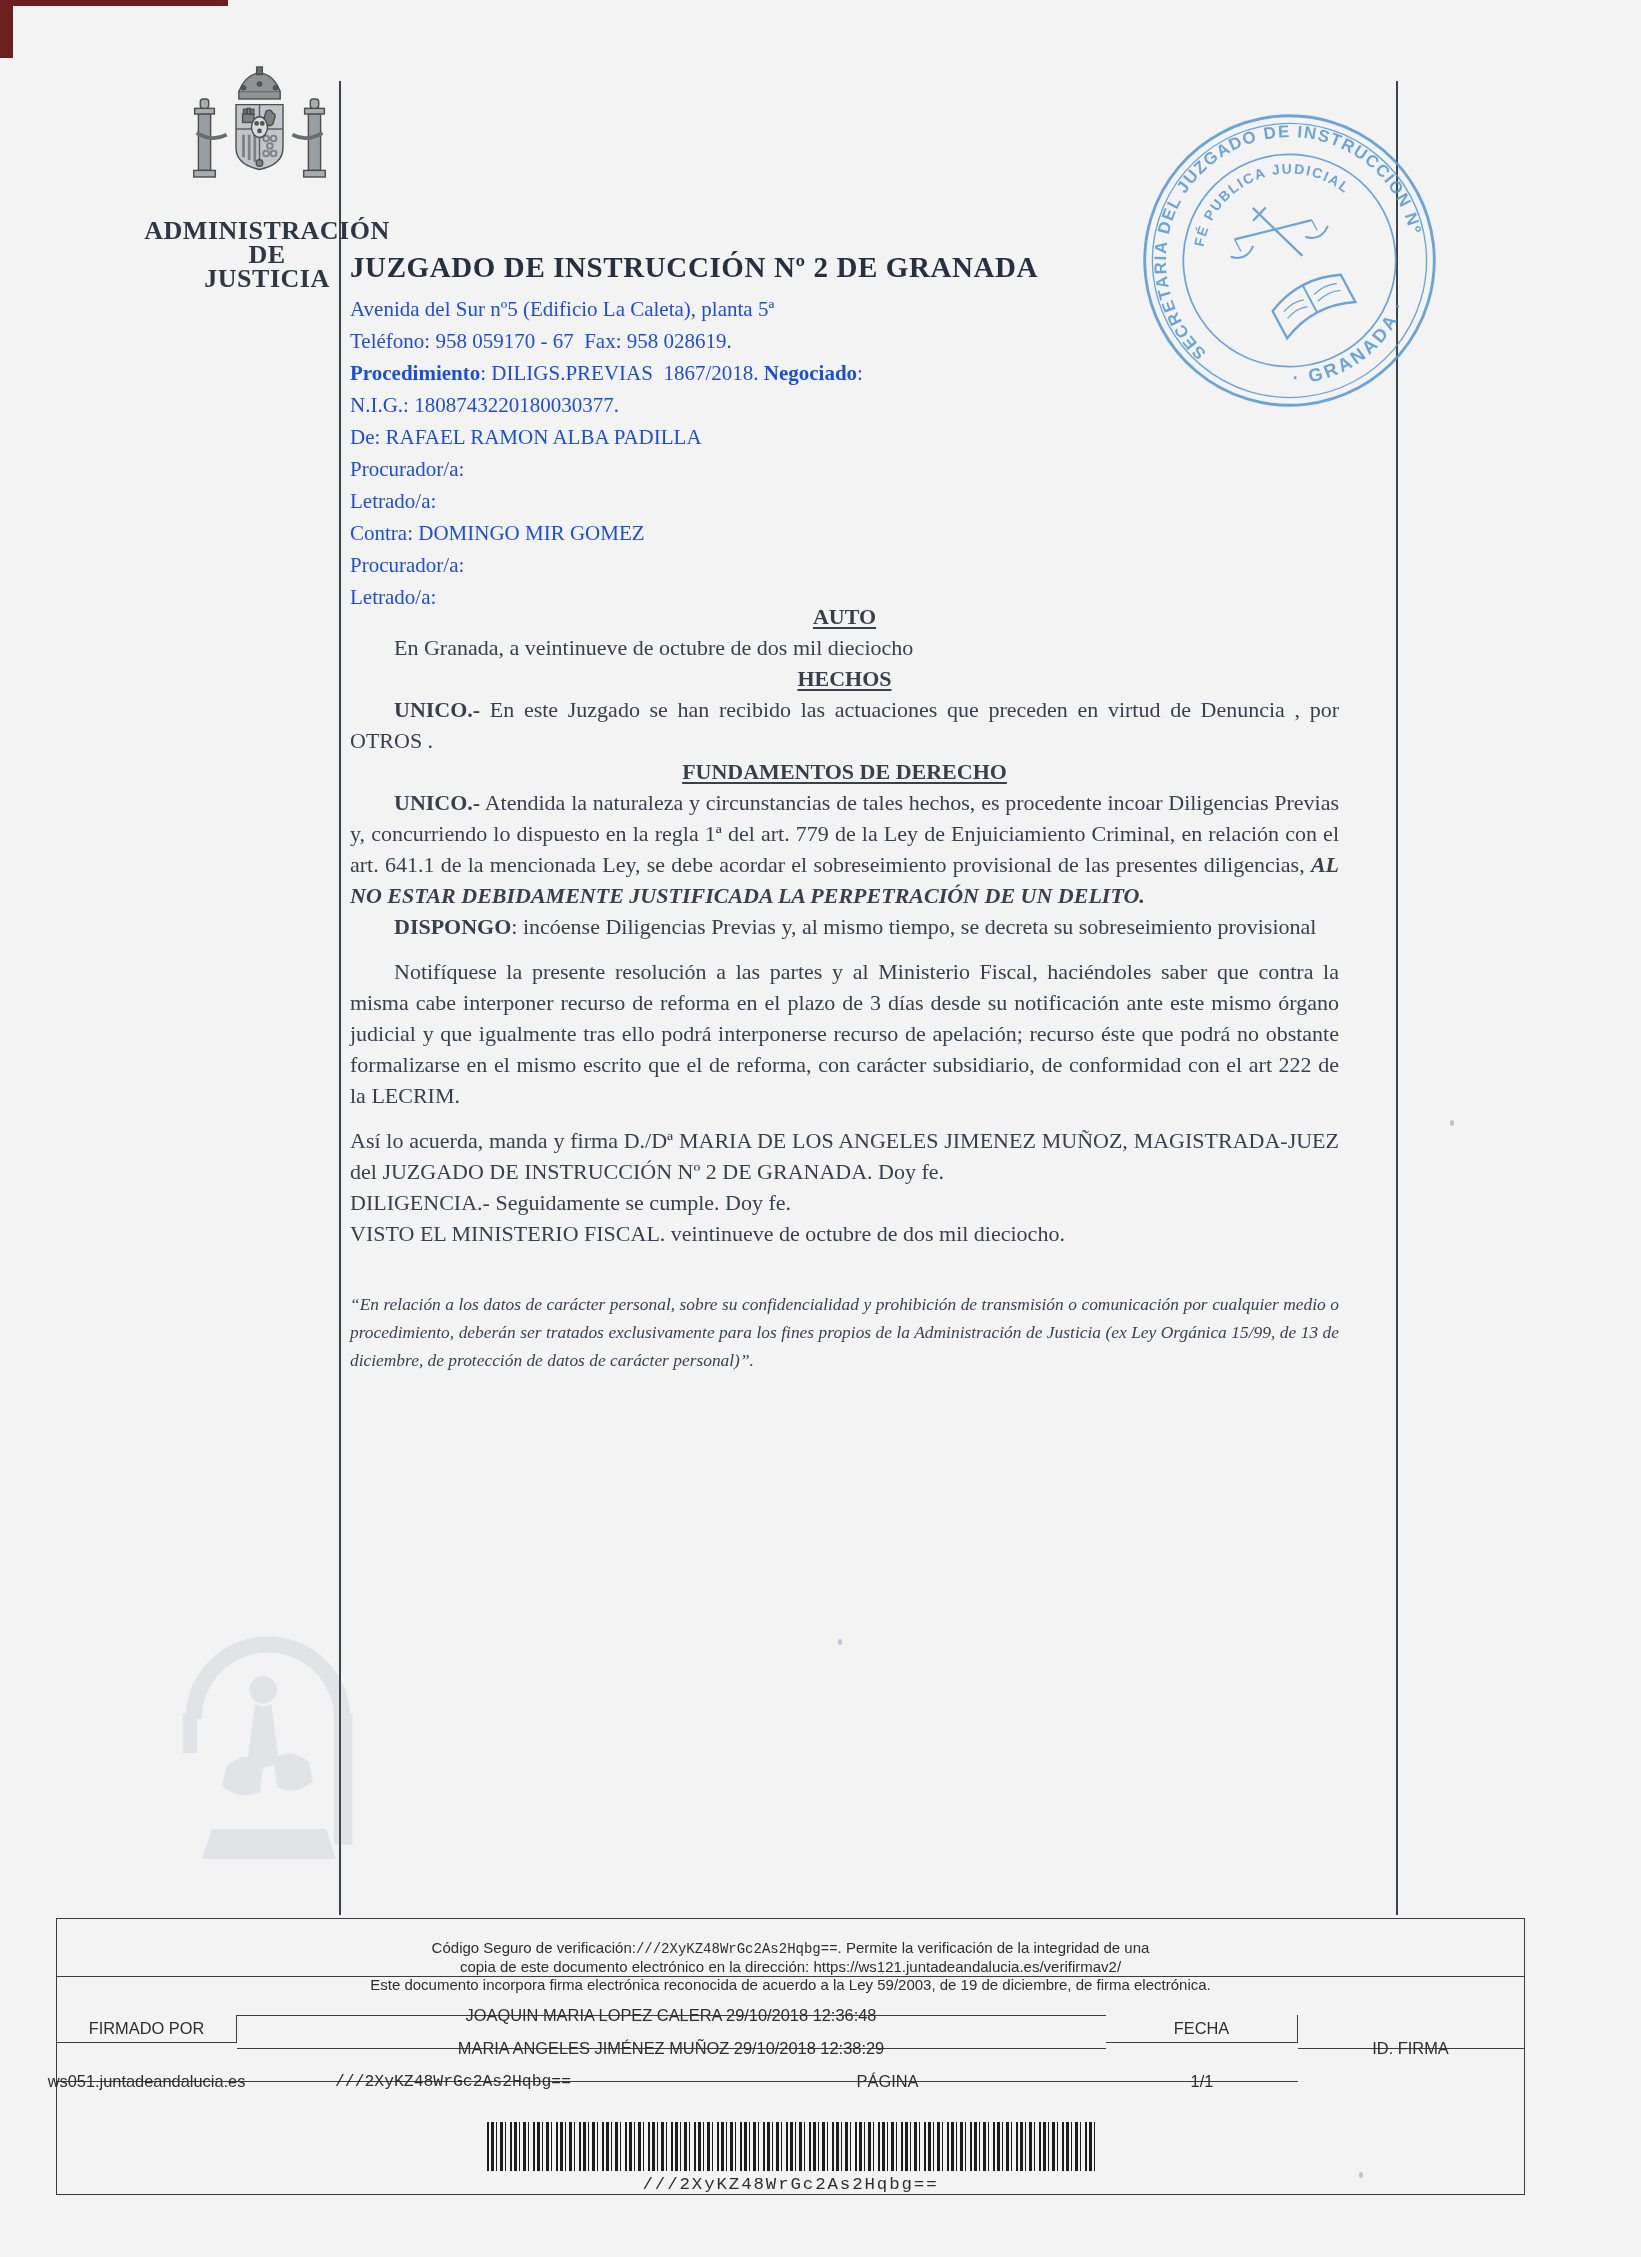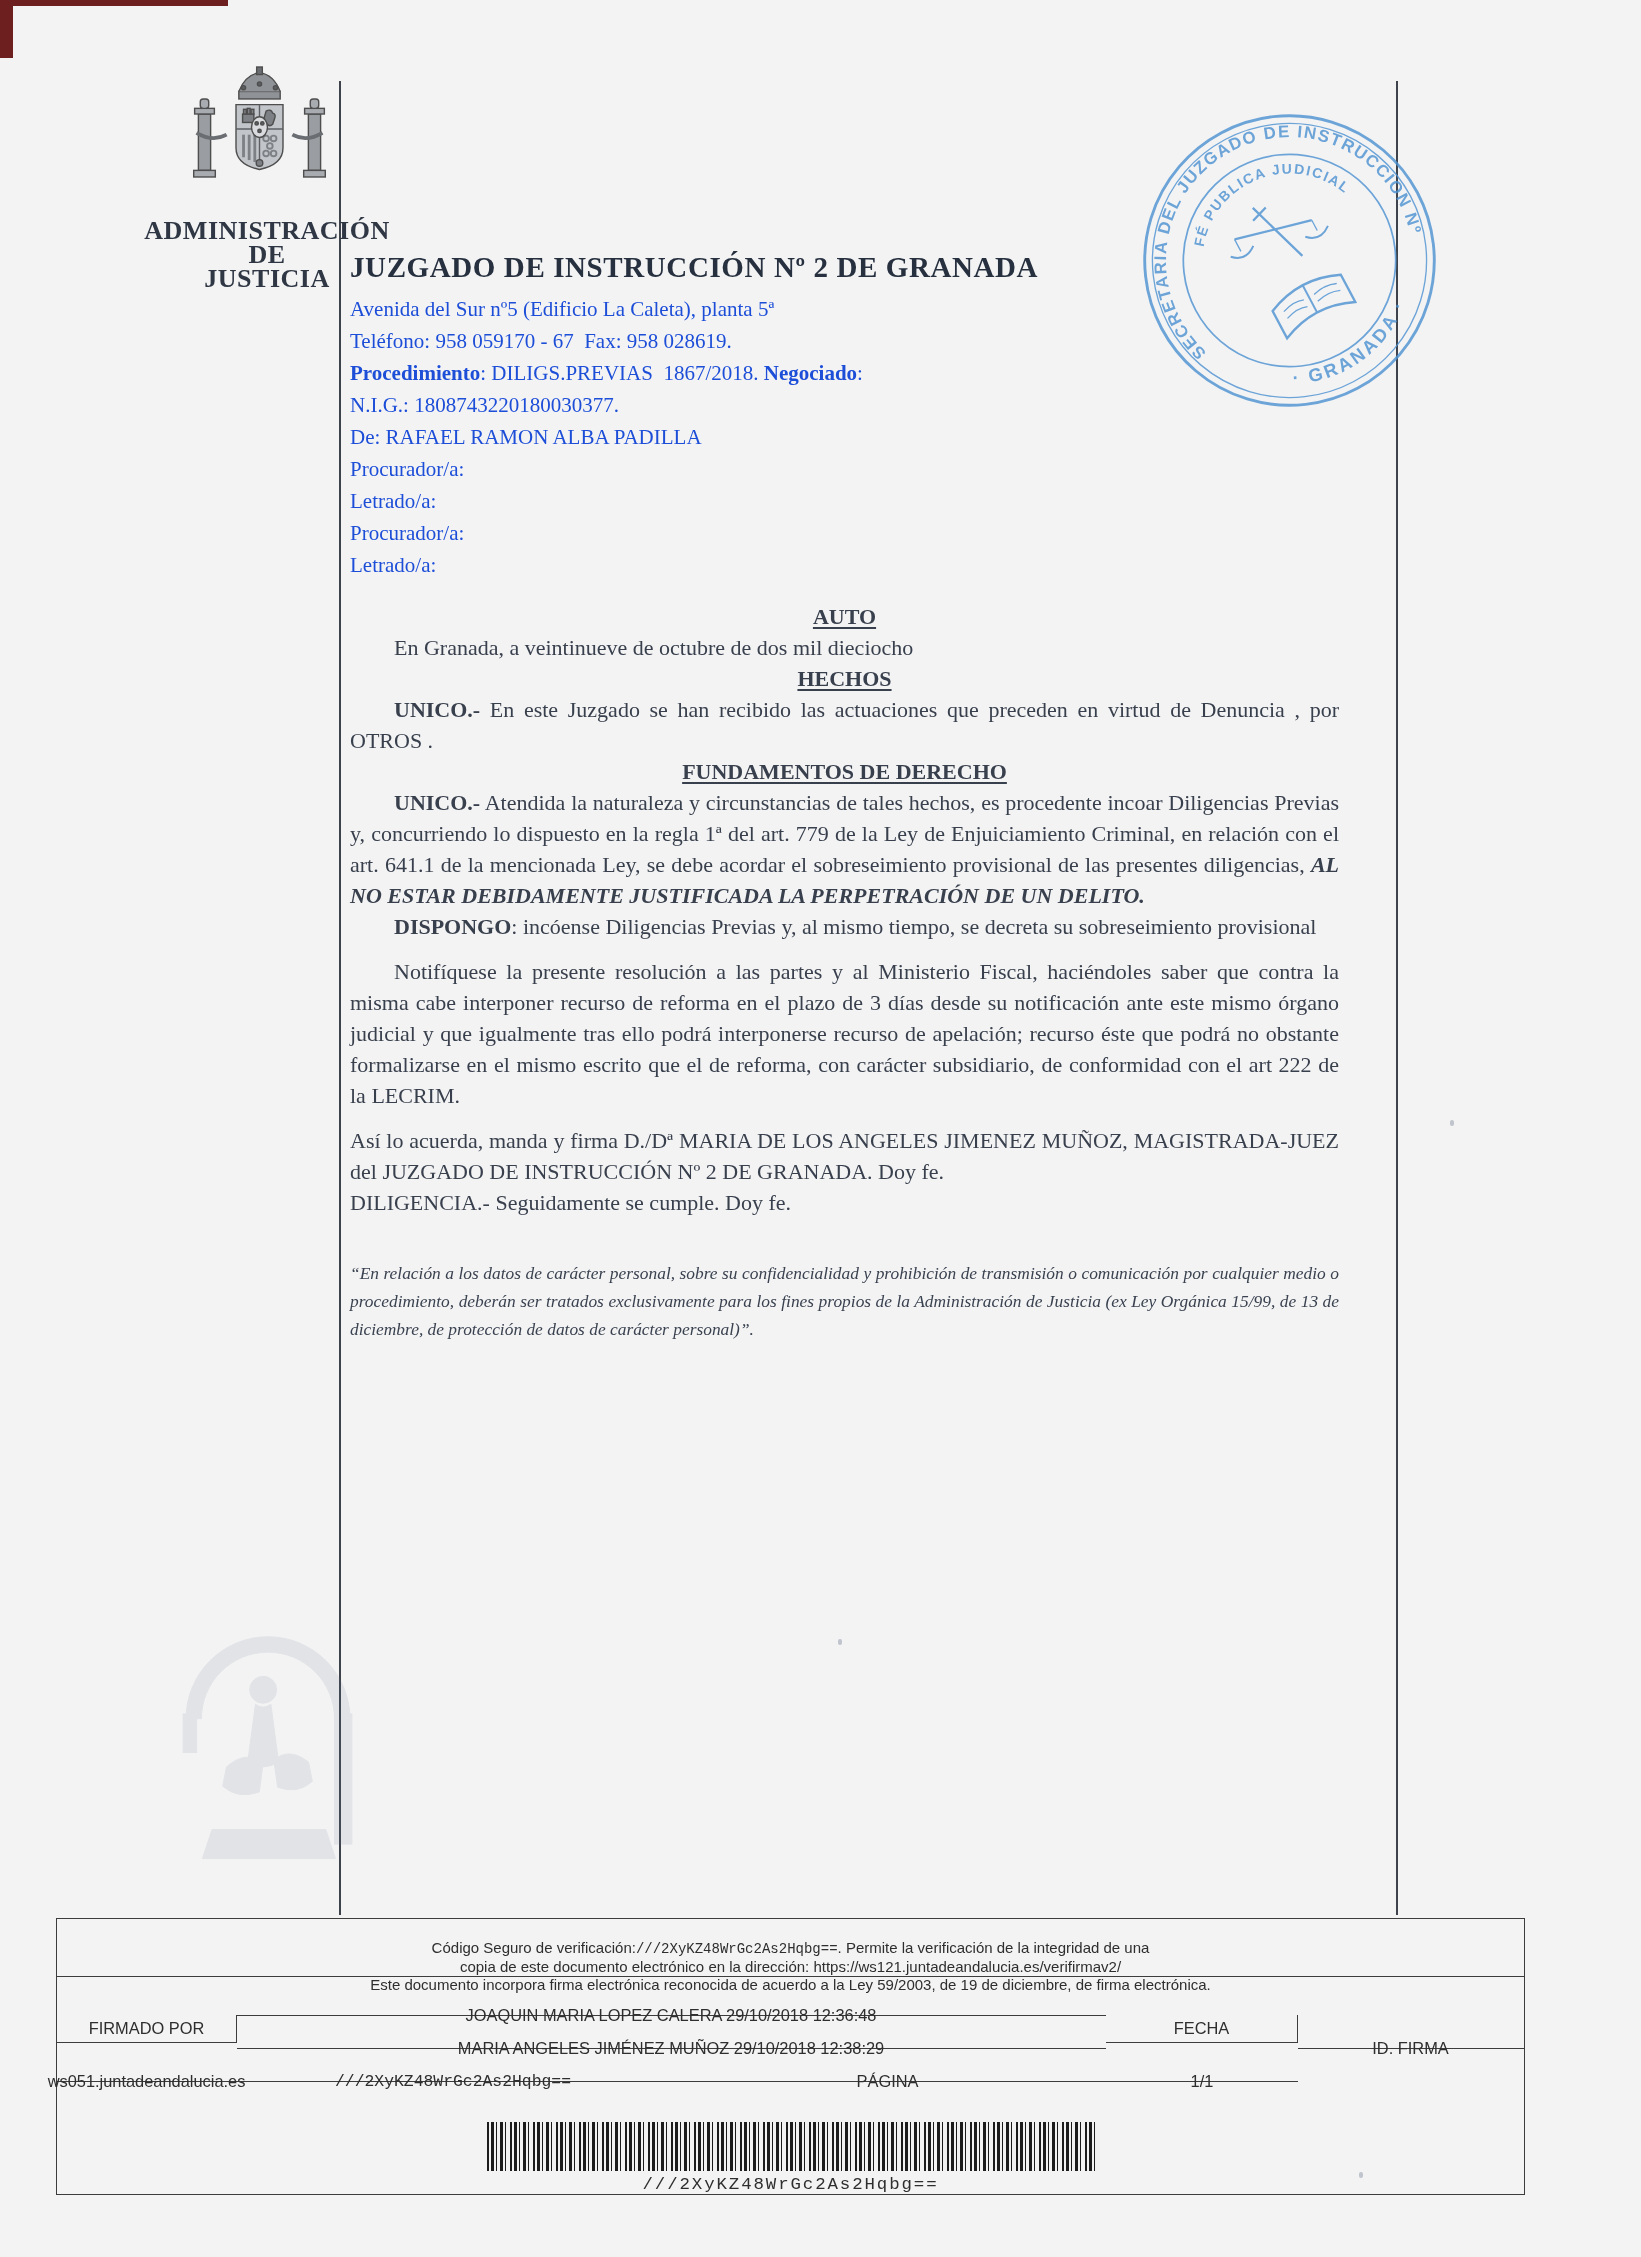--- a/index.html
+++ b/index.html
@@ -150,20 +150,21 @@
 <div class="abs court-title">JUZGADO DE INSTRUCCIÓN Nº 2 DE GRANADA</div>
 
 <div class="abs hdr">
   <div>Avenida del Sur nº5 (Edificio La Caleta), planta 5ª</div>
   <div>Teléfono: 958 059170 - 67  Fax: 958 028619.</div>
   <div><span class="b">Procedimiento</span><span>: DILIGS.PREVIAS  1867/2018. </span><span class="b">Negociado</span><span>:</span></div>
   <div>N.I.G.: 1808743220180030377.</div>
   <div>De: RAFAEL RAMON ALBA PADILLA</div>
   <div>Procurador/a:</div>
   <div>Letrado/a:</div>
+  <div>Contra: DOMINGO MIR GOMEZ</div>
   <div>Procurador/a:</div>
   <div>Letrado/a:</div>
 </div>
 
 <svg class="abs stamp" viewBox="0 0 316 316">
   <defs>
     <path id="ringPath" d="M37.7,201.8 A128,128 0 1 1 278.3,201.8"></path>
     <path id="bottomPath" d="M47.2,222 A128,128 0 0 0 268.8,222"></path>
     <path id="innerPath" d="M73.4,127.2 A90,90 0 0 1 242.6,127.2"></path>
   </defs>
@@ -198,20 +199,21 @@
   <p class="heading">AUTO</p>
   <p class="ind">En Granada, a veintinueve de octubre de dos mil dieciocho</p>
   <p class="heading">HECHOS</p>
   <p class="ind"><span class="b">UNICO.-</span><span> En este Juzgado se han recibido las actuaciones que preceden en virtud de Denuncia , por OTROS .</span></p>
   <p class="heading">FUNDAMENTOS DE DERECHO</p>
   <p class="ind"><span class="b">UNICO.-</span><span> Atendida la naturaleza y circunstancias de tales hechos, es procedente incoar Diligencias Previas y, concurriendo lo dispuesto en la regla 1ª del art. 779 de la Ley de Enjuiciamiento Criminal, en relación con el art. 641.1 de la mencionada Ley, se debe acordar el sobreseimiento provisional de las presentes diligencias, </span><span class="bi">AL NO ESTAR DEBIDAMENTE JUSTIFICADA LA PERPETRACIÓN DE UN DELITO.</span></p>
   <p class="ind"><span class="b">DISPONGO</span><span>: incóense Diligencias Previas y, al mismo tiempo, se decreta su sobreseimiento provisional</span></p>
   <p class="ind gap-top">Notifíquese la presente resolución a las partes y al Ministerio Fiscal, haciéndoles saber que contra la misma cabe interponer recurso de reforma en el plazo de 3 días desde su notificación ante este mismo órgano judicial y que igualmente tras ello podrá interponerse recurso de apelación; recurso éste que podrá no obstante formalizarse en el mismo escrito que el de reforma, con carácter subsidiario, de conformidad con el art 222 de la LECRIM.</p>
   <p class="gap-top">Así lo acuerda, manda y firma D./Dª MARIA DE LOS ANGELES JIMENEZ MUÑOZ, MAGISTRADA-JUEZ del JUZGADO DE INSTRUCCIÓN Nº 2 DE GRANADA. Doy fe.</p>
   <p>DILIGENCIA.- Seguidamente se cumple. Doy fe.</p>
+  <p>VISTO EL MINISTERIO FISCAL. veintinueve de octubre de dos mil dieciocho.</p>
   <p class="disclaimer">“En relación a los datos de carácter personal, sobre su confidencialidad y prohibición de transmisión o comunicación por cualquier medio o procedimiento, deberán ser tratados exclusivamente para los fines propios de la Administración de Justicia (ex Ley Orgánica 15/99, de 13 de diciembre, de protección de datos de carácter personal)”.</p>
 </div>
 
 <svg class="abs watermark" viewBox="0 0 225 340">
   <g fill="#6f7d92" stroke="#6f7d92">
     <path d="M28,150 a85,85 0 0 1 170,0 l-16,0 a69,69 0 0 0 -138,0 z"></path>
     <rect x="182" y="145" width="18" height="135"></rect>
     <rect x="25" y="145" width="14" height="40"></rect>
     <circle cx="108" cy="120" r="14"></circle>
     <path d="M100,135 q8,6 16,0 l8,60 q-16,10 -32,0 z"></path>

